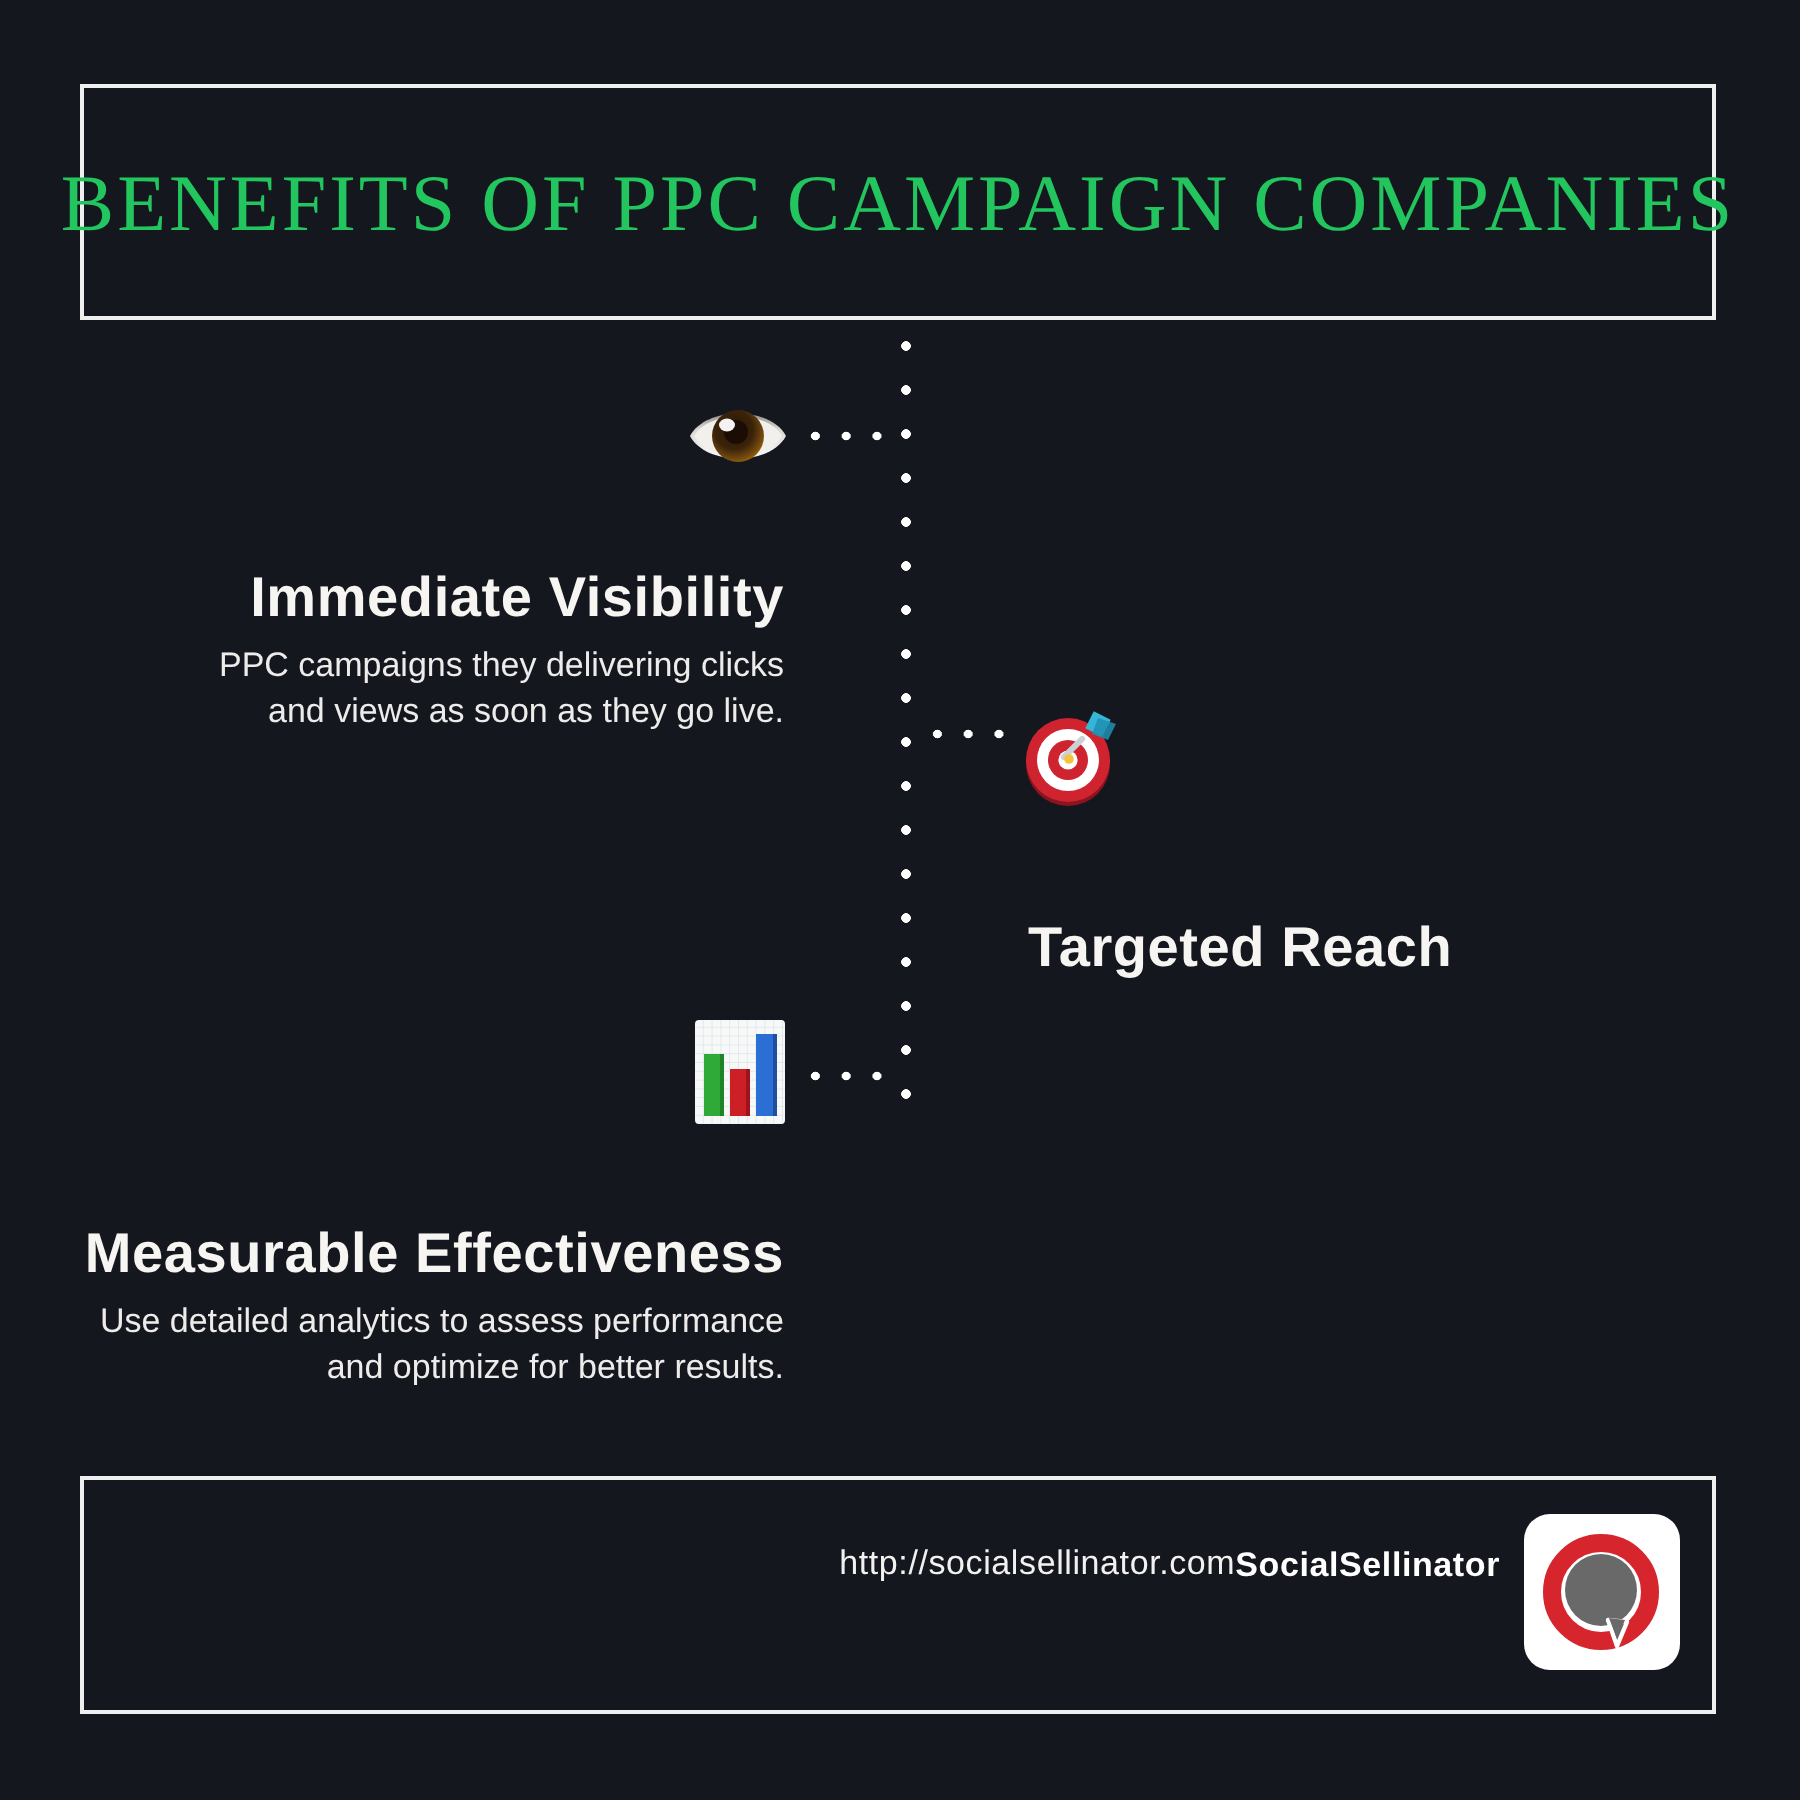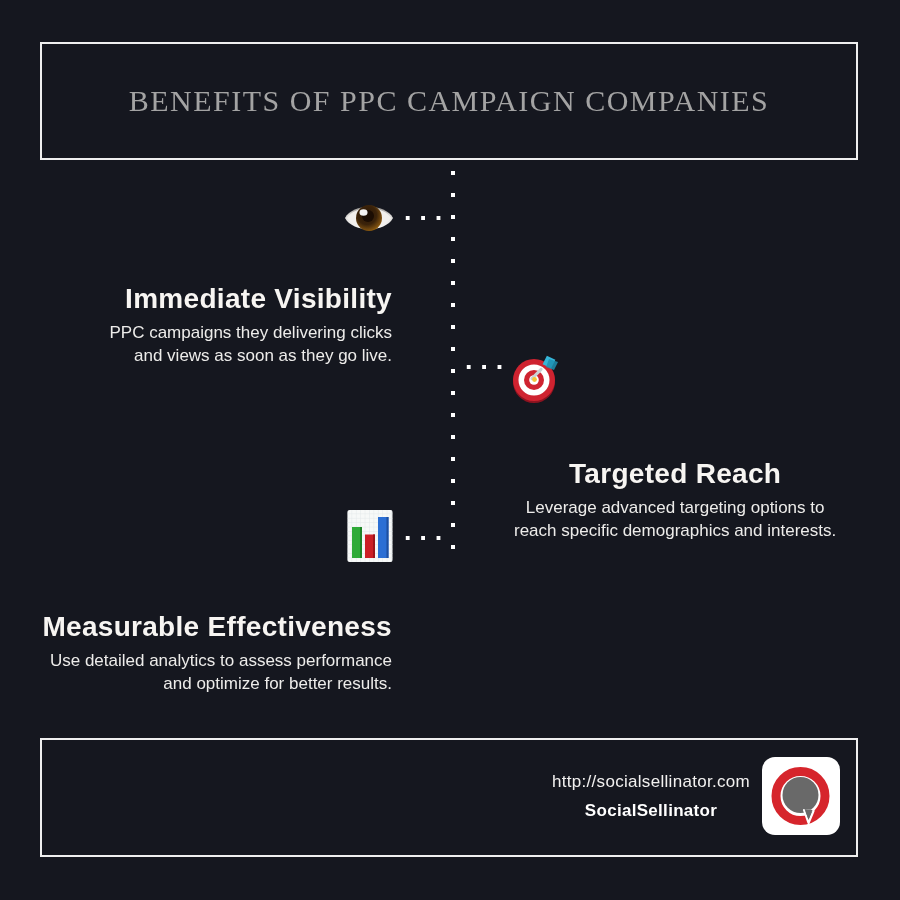--- a/index.html
+++ b/index.html
@@ -16,24 +16,24 @@
   .frame-box {
     border: 2px solid #EFEFEF;
     background: transparent;
   }
   .header-box {
     left: 40px; top: 42px; width: 818px; height: 118px;
     display: flex; align-items: center; justify-content: center;
   }
   .main-title {
     font-family: "Liberation Serif", "DejaVu Serif", serif;
-    font-size: 30px;
+    font-size: 40px;
     font-weight: 500;
     letter-spacing: 1.5px;
-    color: #a3a3a3;
+    color: #22c55e;
     text-align: left;
     white-space: nowrap;
   }
 
   
   .vdots {
     left: 450px; top: 162px; width: 6px; height: 396px;
     background-image: radial-gradient(circle, #FFFFFF 0, #FFFFFF 2.3px, rgba(255,255,255,0) 2.5px);
     background-size: 6px 22px;
     background-repeat: repeat-y;
@@ -75,21 +75,21 @@
   
   .icon-wrap { display: block; line-height: 0; }
   .icon-eye    { left: 344px; top: 199px; }
   .icon-target { left: 508px; top: 350px; }
   .icon-chart  { left: 347px; top: 509px; }
 
   
   .footer-box { left: 40px; top: 738px; width: 818px; height: 119px; }
   .footer-text {
     right: 150px; top: 768px;
-    display: flex; flex-direction: column; align-items: center;
+    display: flex; flex-direction: row; align-items: flex-start;
   }
   .footer-url {
     font-size: 17px;
     font-weight: 400;
     letter-spacing: 0.3px;
     color: #F2F1F0;
     line-height: 28px;
     text-decoration: none;
     white-space: nowrap;
   }
@@ -174,24 +174,20 @@
 <div class="abs item item-right item-1">
   <div class="item-title">Immediate Visibility</div>
   <div class="item-body">
     <div class="item-body-line">PPC campaigns they delivering clicks</div>
     <div class="item-body-line">and views as soon as they go live.</div>
   </div>
 </div>
 
 <div class="abs item item-left item-2">
   <div class="item-title">Targeted Reach</div>
-  <div class="item-body">
-    <div class="item-body-line">Leverage advanced targeting options to</div>
-    <div class="item-body-line">reach specific demographics and interests.</div>
-  </div>
 </div>
 
 <div class="abs item item-right item-3">
   <div class="item-title">Measurable Effectiveness</div>
   <div class="item-body">
     <div class="item-body-line">Use detailed analytics to assess performance</div>
     <div class="item-body-line">and optimize for better results.</div>
   </div>
 </div>
 

